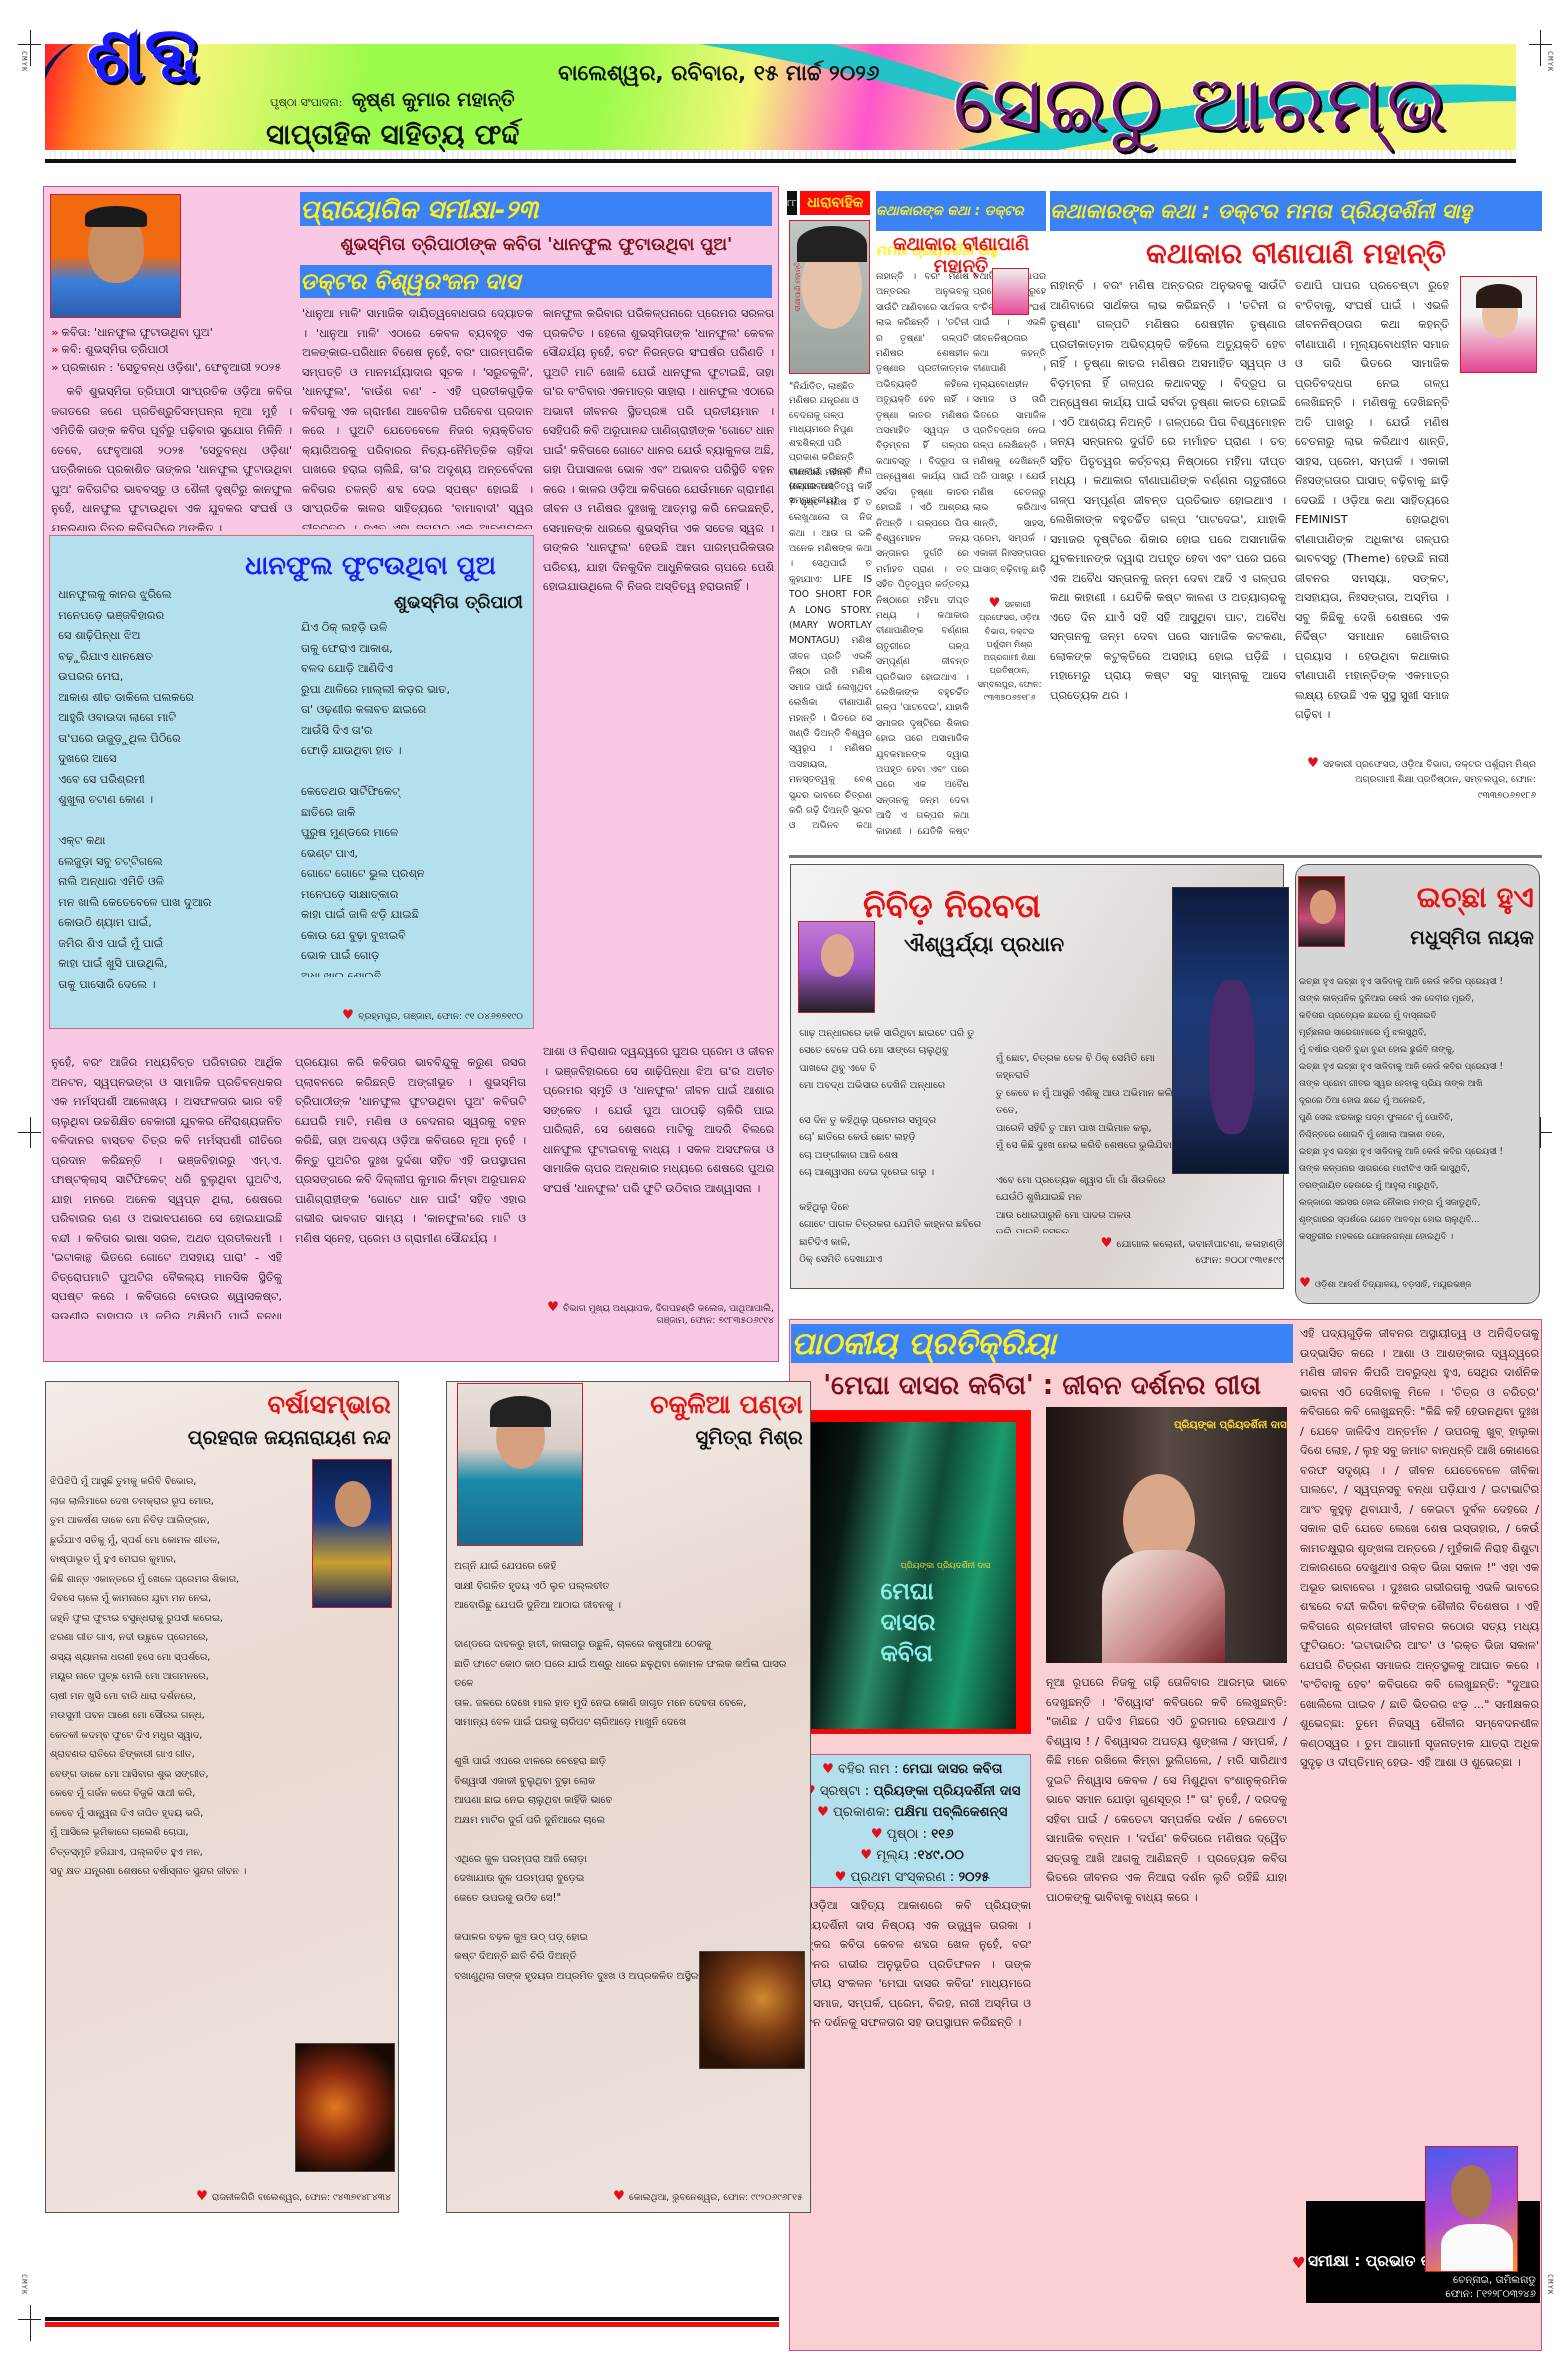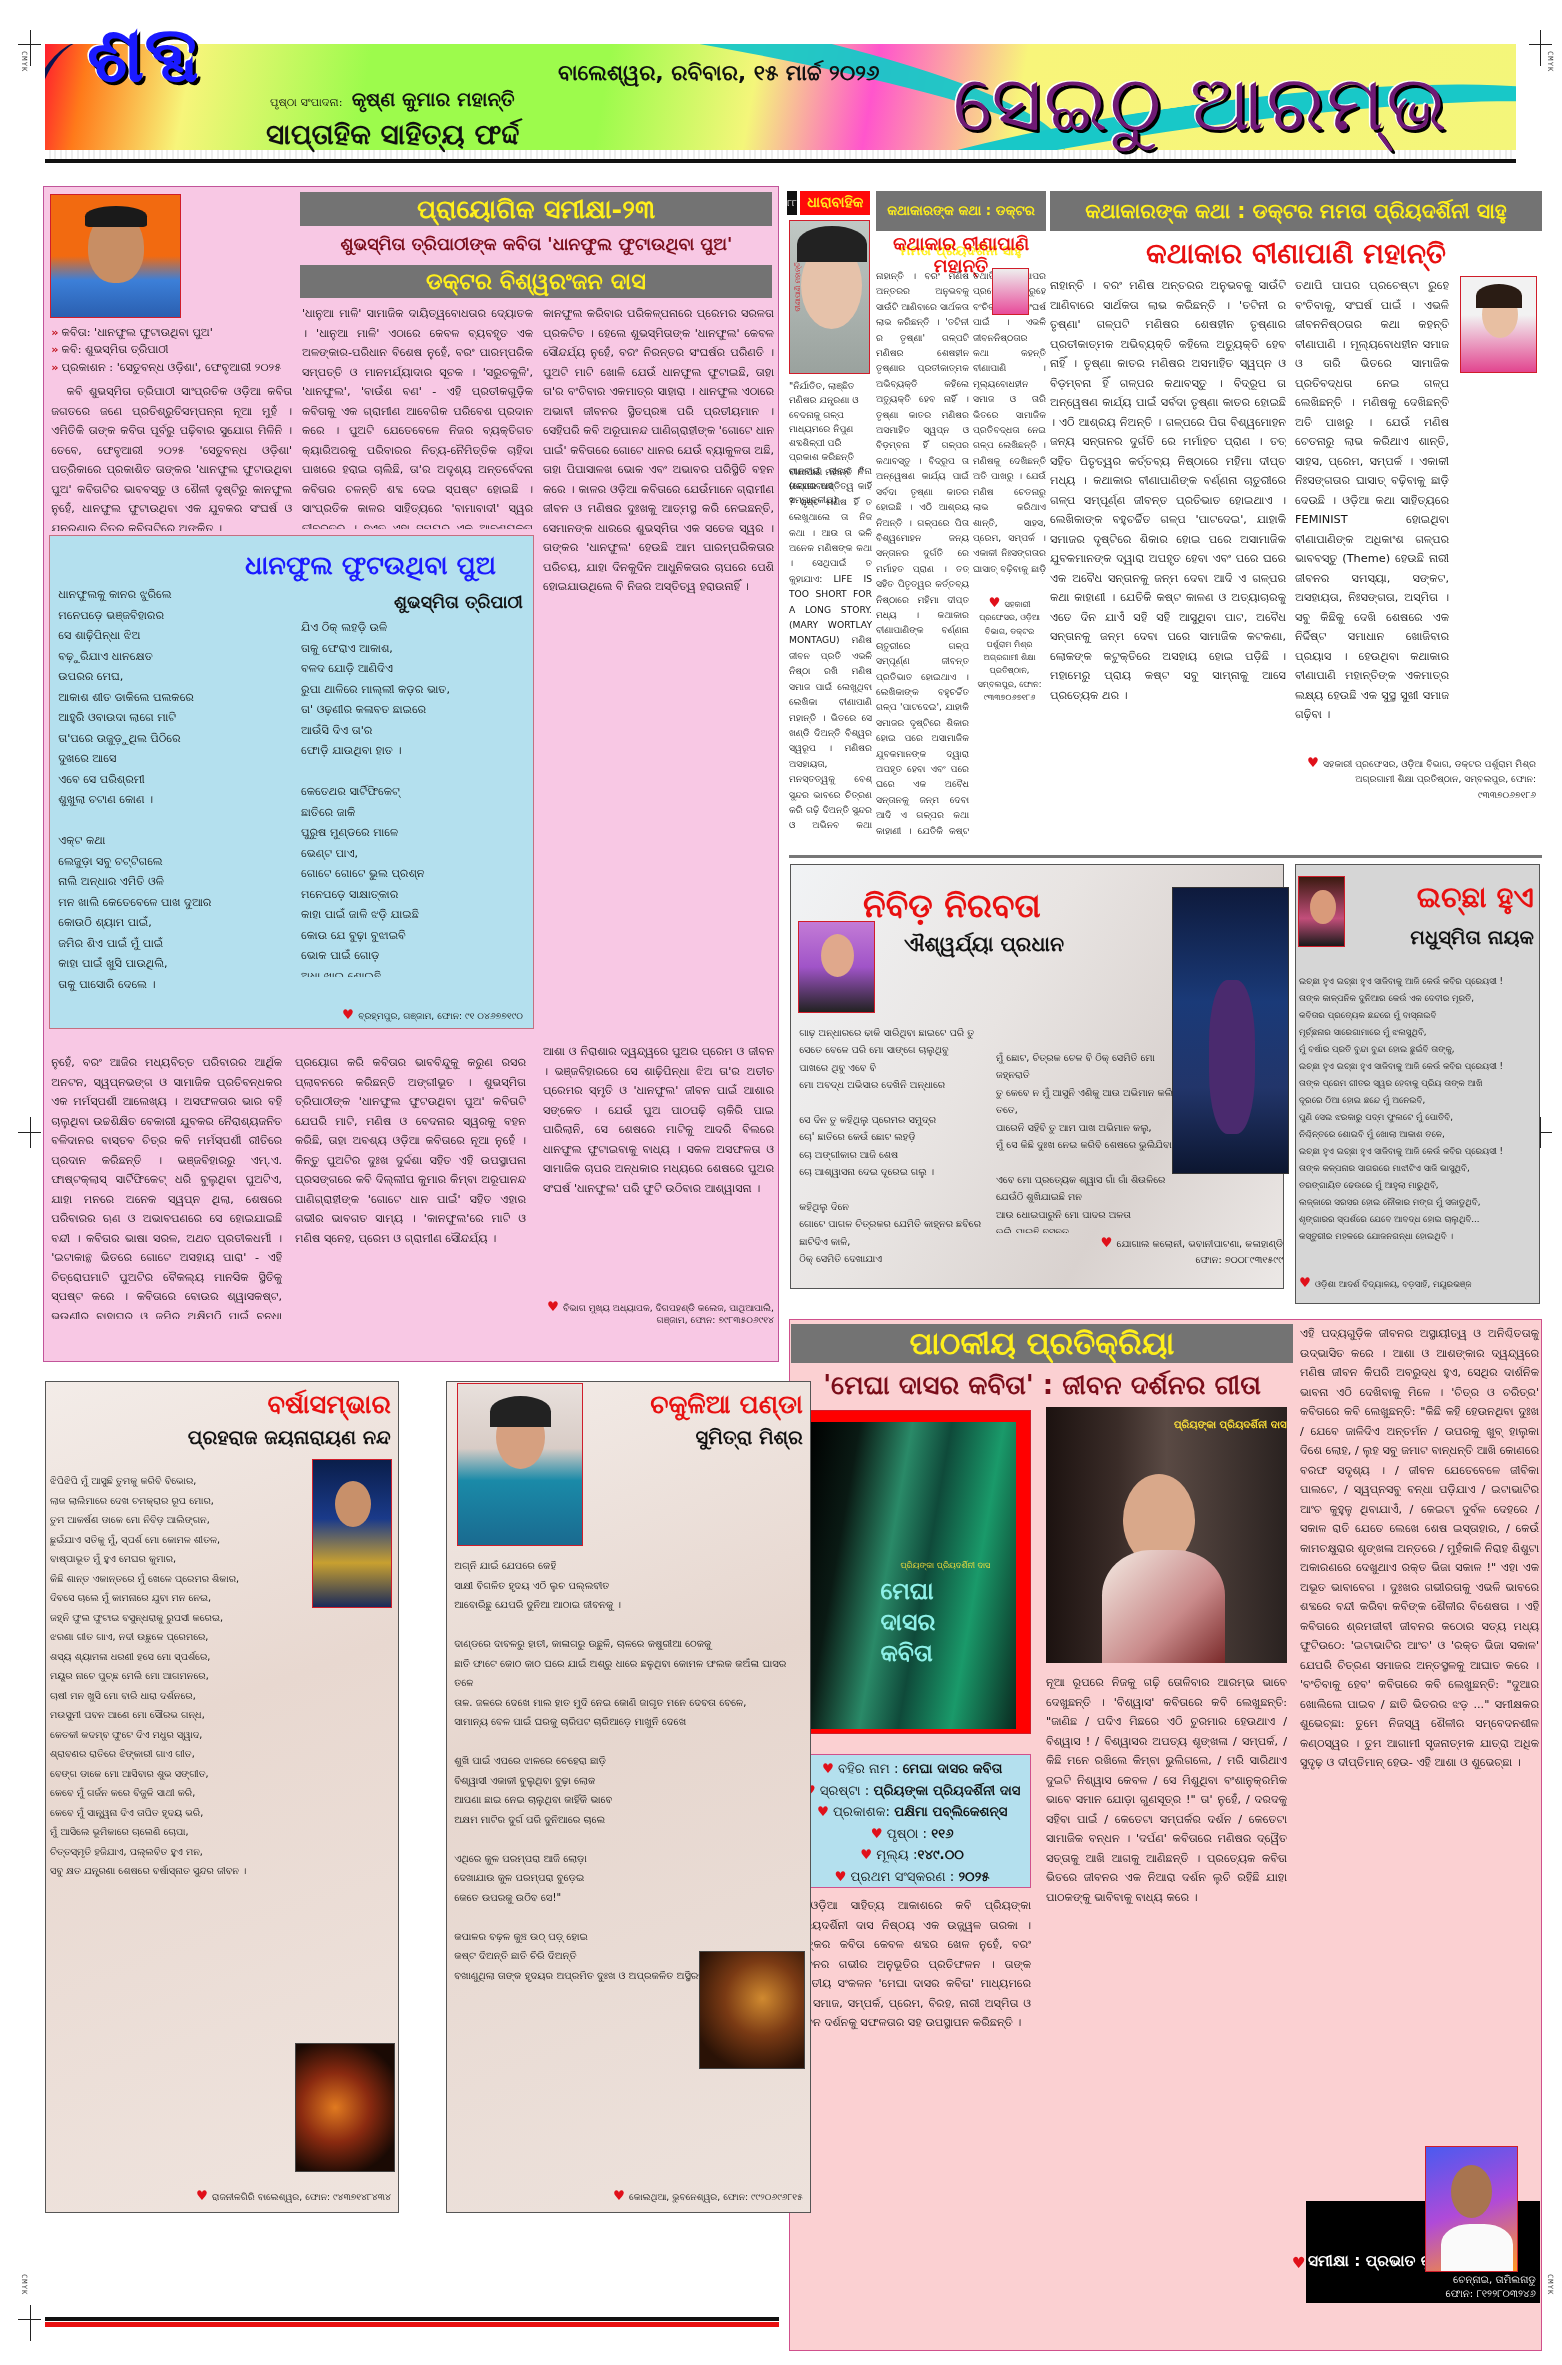--- a/index.html
+++ b/index.html
@@ -29,23 +29,23 @@
   .subtitle { left: 266px; top: 118px; font-size: 28px; font-weight: bold; color: #111; }
   .dateline { left: 558px; top: 60px; font-size: 21.5px; font-weight: bold; color: #111; }
   .bigtitle { left: 953px; top: 59px; font-size: 77px; font-weight: normal; color: #701a75;
     text-shadow: 2.6px 2.6px 0 #000, -1.5px -1.5px 0 #fff; letter-spacing: 2px; }
 
   
   .panel { position: absolute; border: 1px solid #c2549a; }
   .pink { background: #f8c8e4; }
   .blush { background: #fbd0d2; }
   .cyan { background: #b4e0ee; }
-  .grey { background: #d6d6d6; }
-
-  .blackbar { position: absolute; background: #737373; color: #ffef1c; font-weight: bold; text-align: center; }
+  .grey { background: #d6d6d6; border-radius: 13px; }
+
+  .blackbar { position: absolute; background: #3b82f6; color: #ffef1c; font-weight: bold; text-align: left; font-style: italic; }
   .redbar { position: absolute; background: #ff0a0a; color: #ffef1c; font-weight: bold; text-align: center; }
 
   .txtcol { position: absolute; font-size: 11.3px; line-height: 19.5px; color: #111; text-align: justify; overflow: hidden; }
   .poem { position: absolute; font-size: 11.3px; line-height: 20.5px; color: #111; white-space: pre-line; overflow: hidden; }
   .photo { position: absolute; border: 1.5px solid #d01d2a; overflow: hidden; }
   .heart { color: #e0101a; font-size: 13.3px; margin-right: 4.1px; }
   .bullet { color: #c0101a; font-weight: bold; margin-right: 3.1px; }
   .rule { position: absolute; background: #777; height: 3.1px; }
 </style>
 </head>

